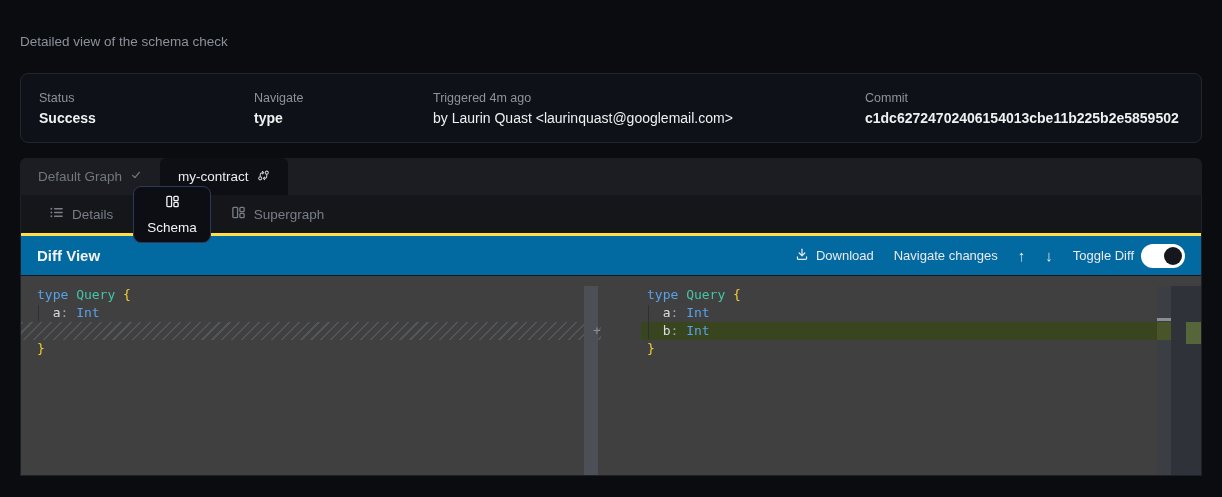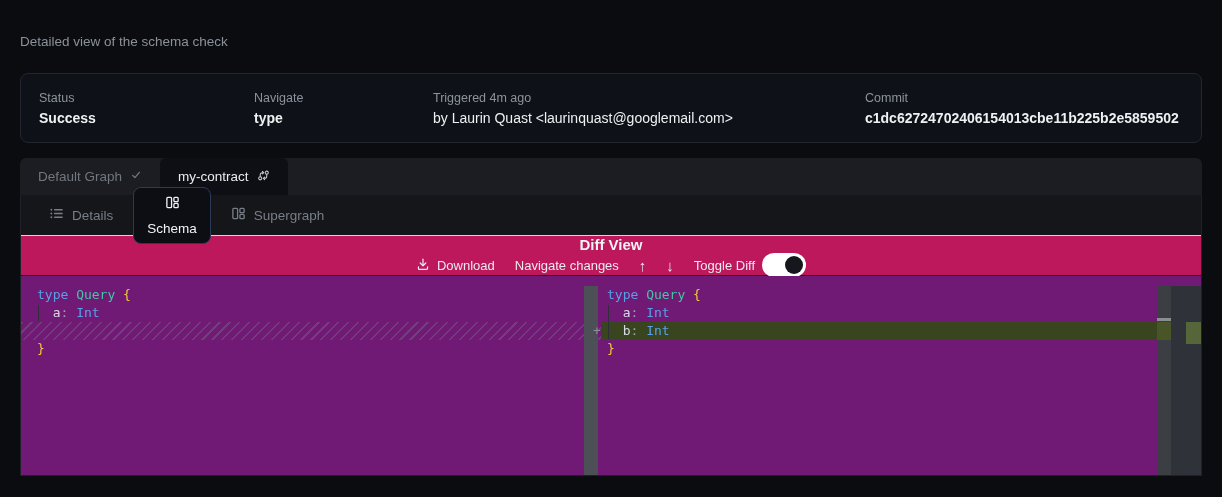--- a/index.html
+++ b/index.html
@@ -27,35 +27,35 @@
   .field .val.reg { font-weight: 400; }
 
   
   .tabbar { margin-top: 15px; height: 37px; background: #1b1d22; border-radius: 6px 6px 0 0; display: flex; }
   .gtab { display: flex; align-items: center; gap: 8px; padding: 0 18px; font-size: 13.5px; color: #71767f; cursor: pointer; }
   .gtab.active { background: #0d0f14; border-radius: 6px 6px 0 0; color: #e9ebee; }
   .gtab svg { flex: none; }
 
   
   .panel { border: 1px solid #1e2129; border-top: none; background: #0a0c10; }
-  .subtabs { height: 41px; background: #14161a; display: flex; align-items: center; padding-left: 14px; gap: 6px; border-bottom: 1px solid #fde047; }
+  .subtabs { height: 41px; background: #14161a; display: flex; align-items: center; padding-left: 14px; gap: 6px; border-bottom: 3px solid #fde047; }
   .vtab { display: flex; align-items: center; gap: 8px; padding: 7px 13px; font-size: 13.5px; color: #787e87; border: 1px solid transparent; border-radius: 8px; cursor: pointer; }
   .vtab.active { color: #f1f2f4; border-color: #2b3a56; background: #0c0e13; flex-direction: column; }
 
   
-  .diff-header { height: 40px; display: flex; align-items: center; justify-content: space-between; padding: 0 16px; border-bottom: 1px solid #15181e; background: #be185d; flex-direction: column; }
+  .diff-header { height: 40px; display: flex; align-items: center; justify-content: space-between; padding: 0 16px; border-bottom: 1px solid #15181e; background: #0369a1; }
   .dh-title { font-size: 15px; font-weight: 700; color: #f2f3f5; }
   .controls { display: flex; align-items: center; gap: 20px; font-size: 13px; color: #e9ebee; }
   .ctl { display: flex; align-items: center; gap: 7px; cursor: pointer; }
   .arrow { font-size: 15px; cursor: pointer; color: #e9ebee; }
   .switch { width: 44px; height: 24px; border-radius: 12px; background: #ffffff; position: relative; cursor: pointer; }
   .switch .knob { position: absolute; top: 3px; right: 3px; width: 18px; height: 18px; border-radius: 50%; background: #15171c; }
 
   
-  .diff-body { height: 199px; display: flex; position: relative; background: #701a75; font-family: "DejaVu Sans Mono", monospace; font-size: 13px; overflow: hidden; }
+  .diff-body { height: 199px; display: flex; position: relative; background: #404040; font-family: "DejaVu Sans Mono", monospace; font-size: 13px; overflow: hidden; gap: 40px; }
   .pane { position: relative; padding-top: 10px; }
   .pane-left { width: 580px; }
   .pane-right { flex: 1; }
   .cl { height: 18px; line-height: 18px; white-space: pre; display: flex; }
   .pane-left .cl { padding-left: 16px; }
   .pane-left .cl.hatch { padding-left: 0; }
   .pane-right .cl { padding-left: 6px; }
   .cc { flex: 1; height: 18px; }
   .cl.hatch .cc {
     background: repeating-linear-gradient(135deg, rgba(122,130,140,0.33) 0 1.5px, transparent 1.5px 7px);

